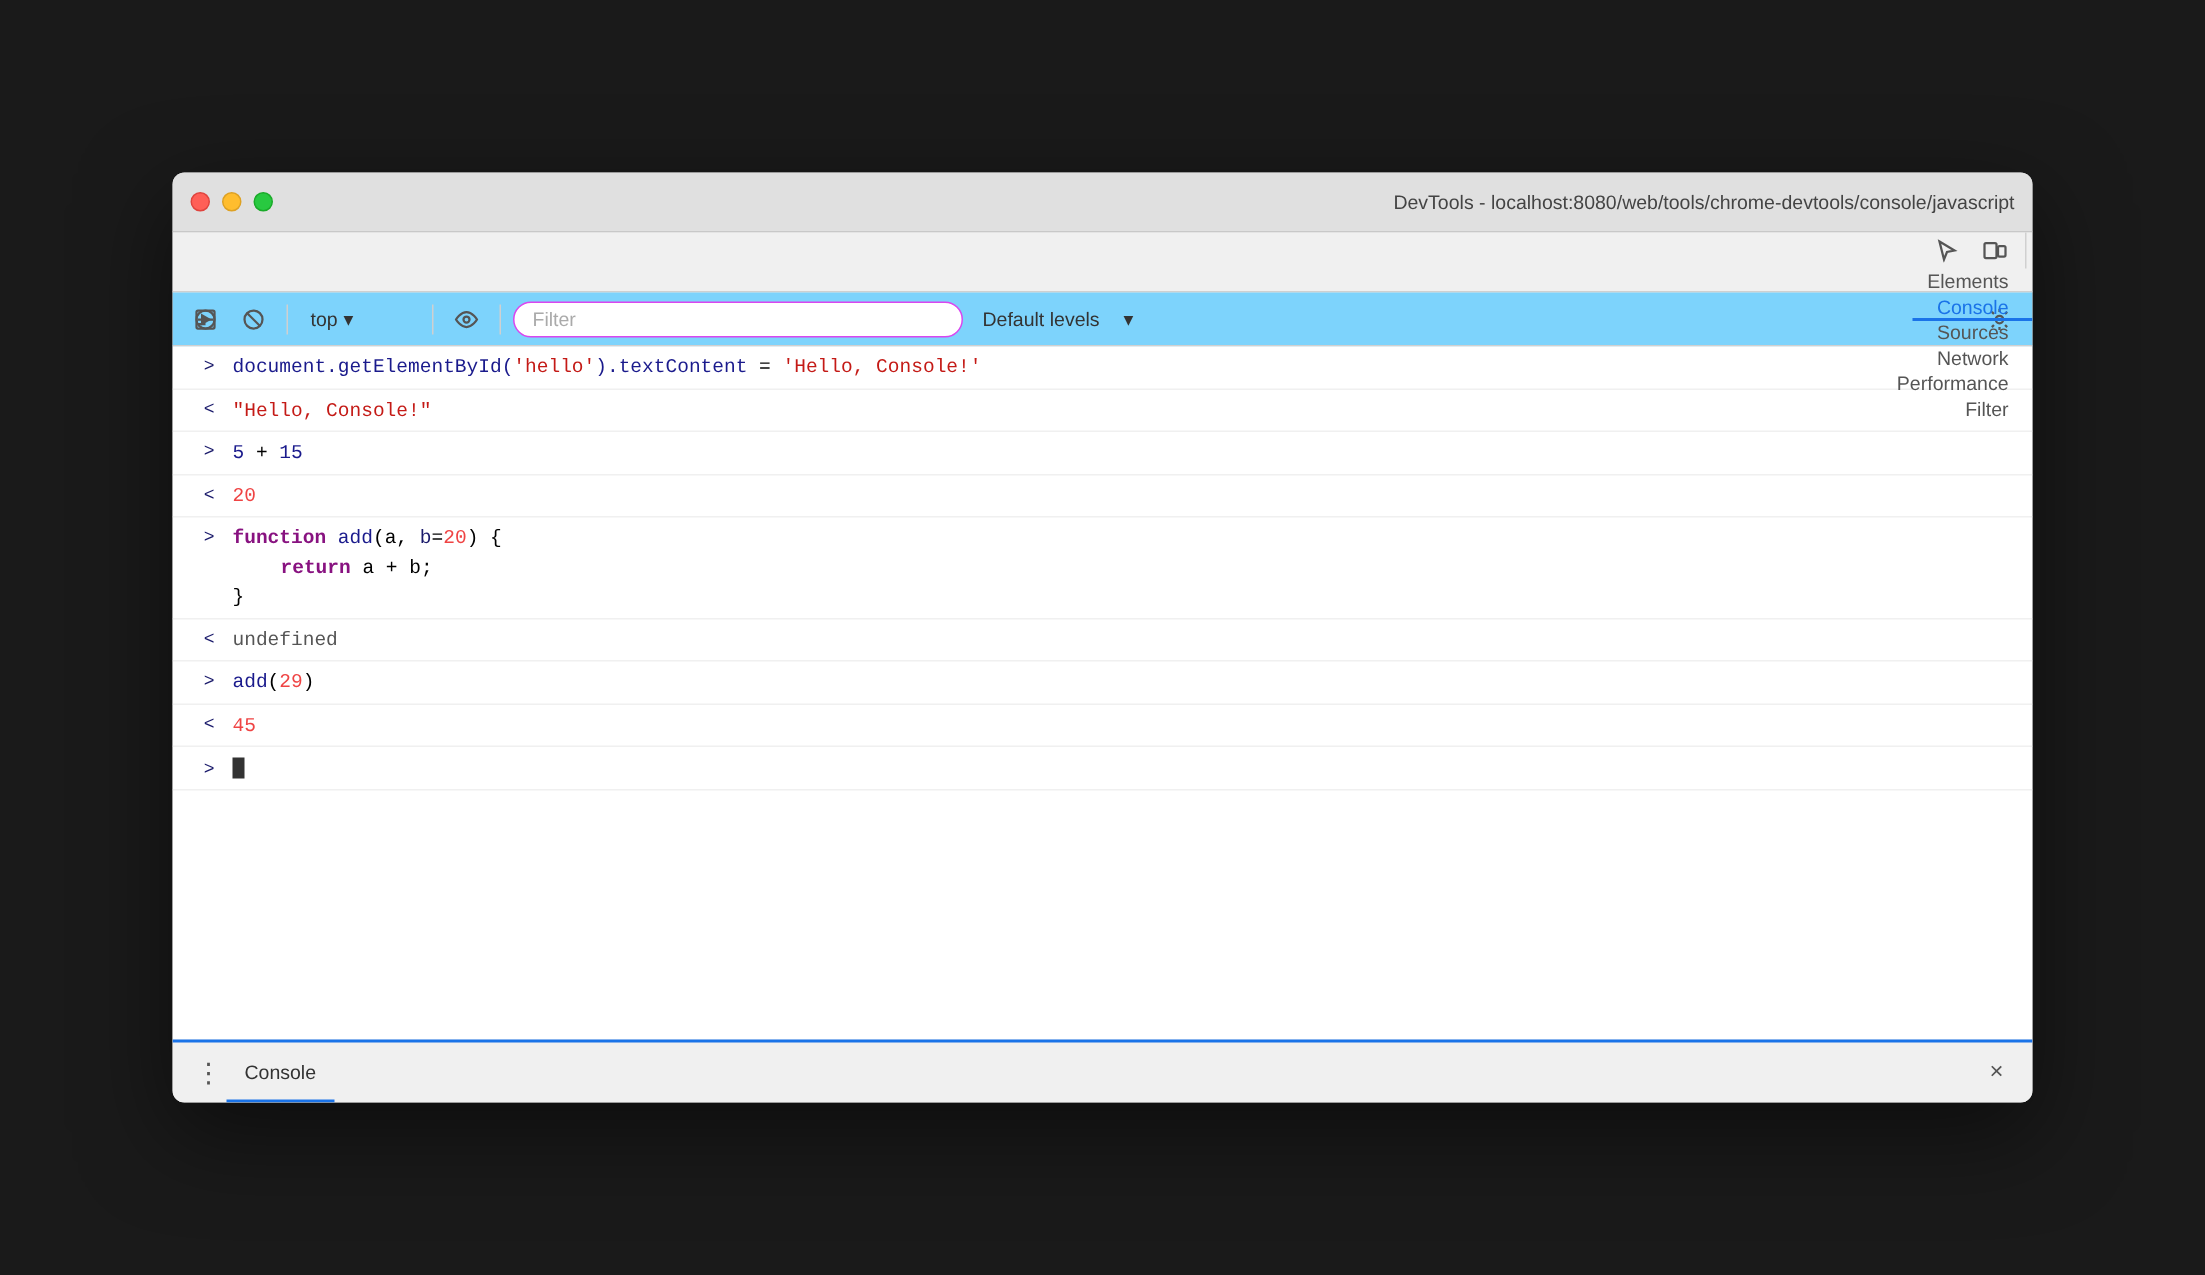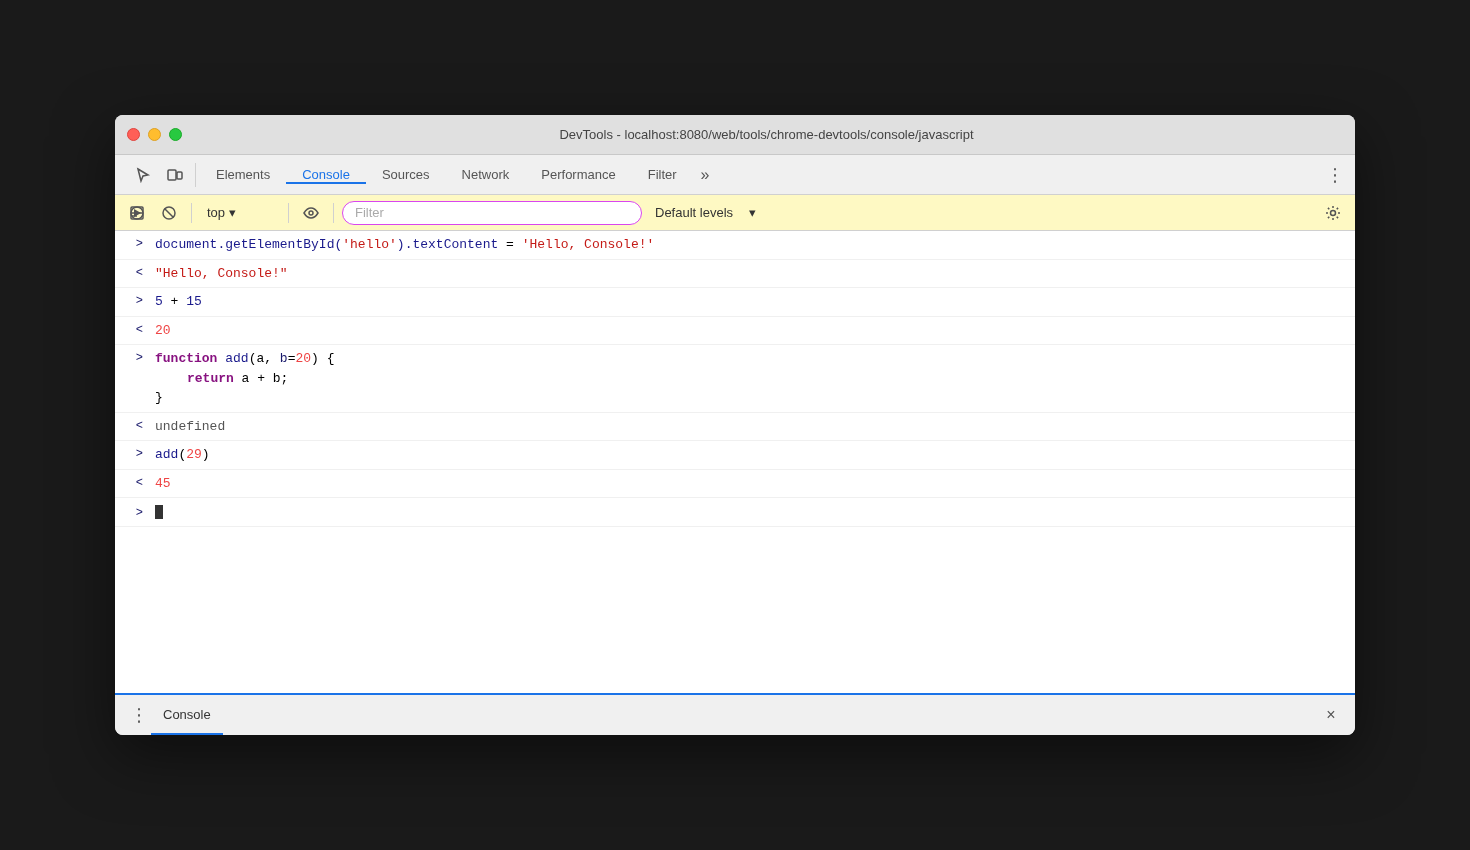--- a/index.html
+++ b/index.html
@@ -46,35 +46,36 @@
       height: 13px;
       border-radius: 50%;
       cursor: pointer;
     }
     .traffic-light.close { background: #ff5f57; border: 1px solid #e0443e; }
     .traffic-light.minimize { background: #ffbd2e; border: 1px solid #dea123; }
     .traffic-light.maximize { background: #28c940; border: 1px solid #1aab29; }
 
     .title-text {
       flex: 1;
-      text-align: center;
+      text-align: right;
       font-size: 13px;
       color: #444;
       font-weight: 400;
     }
 
     
     .tab-bar {
       background: #f0f0f0;
       height: 40px;
       display: flex;
-      align-items: center;
+      align-items: flex-end;
       border-bottom: 1px solid #d0d0d0;
       padding-left: 8px;
       flex-shrink: 0;
+      flex-direction: column;
     }
 
     .tab-bar-icons {
       display: flex;
       align-items: center;
       gap: 8px;
       padding: 0 8px;
       border-right: 1px solid #d0d0d0;
       margin-right: 4px;
     }
@@ -132,21 +133,21 @@
       align-items: center;
       justify-content: center;
       cursor: pointer;
       color: #555;
       font-size: 18px;
       border-radius: 3px;
     }
 
     
     .console-toolbar {
-      background: #fef9c3;
+      background: #7dd3fc;
       height: 36px;
       display: flex;
       align-items: center;
       border-bottom: 1px solid #d0d0d0;
       padding: 0 8px;
       gap: 4px;
       flex-shrink: 0;
     }
 
     .toolbar-btn {

